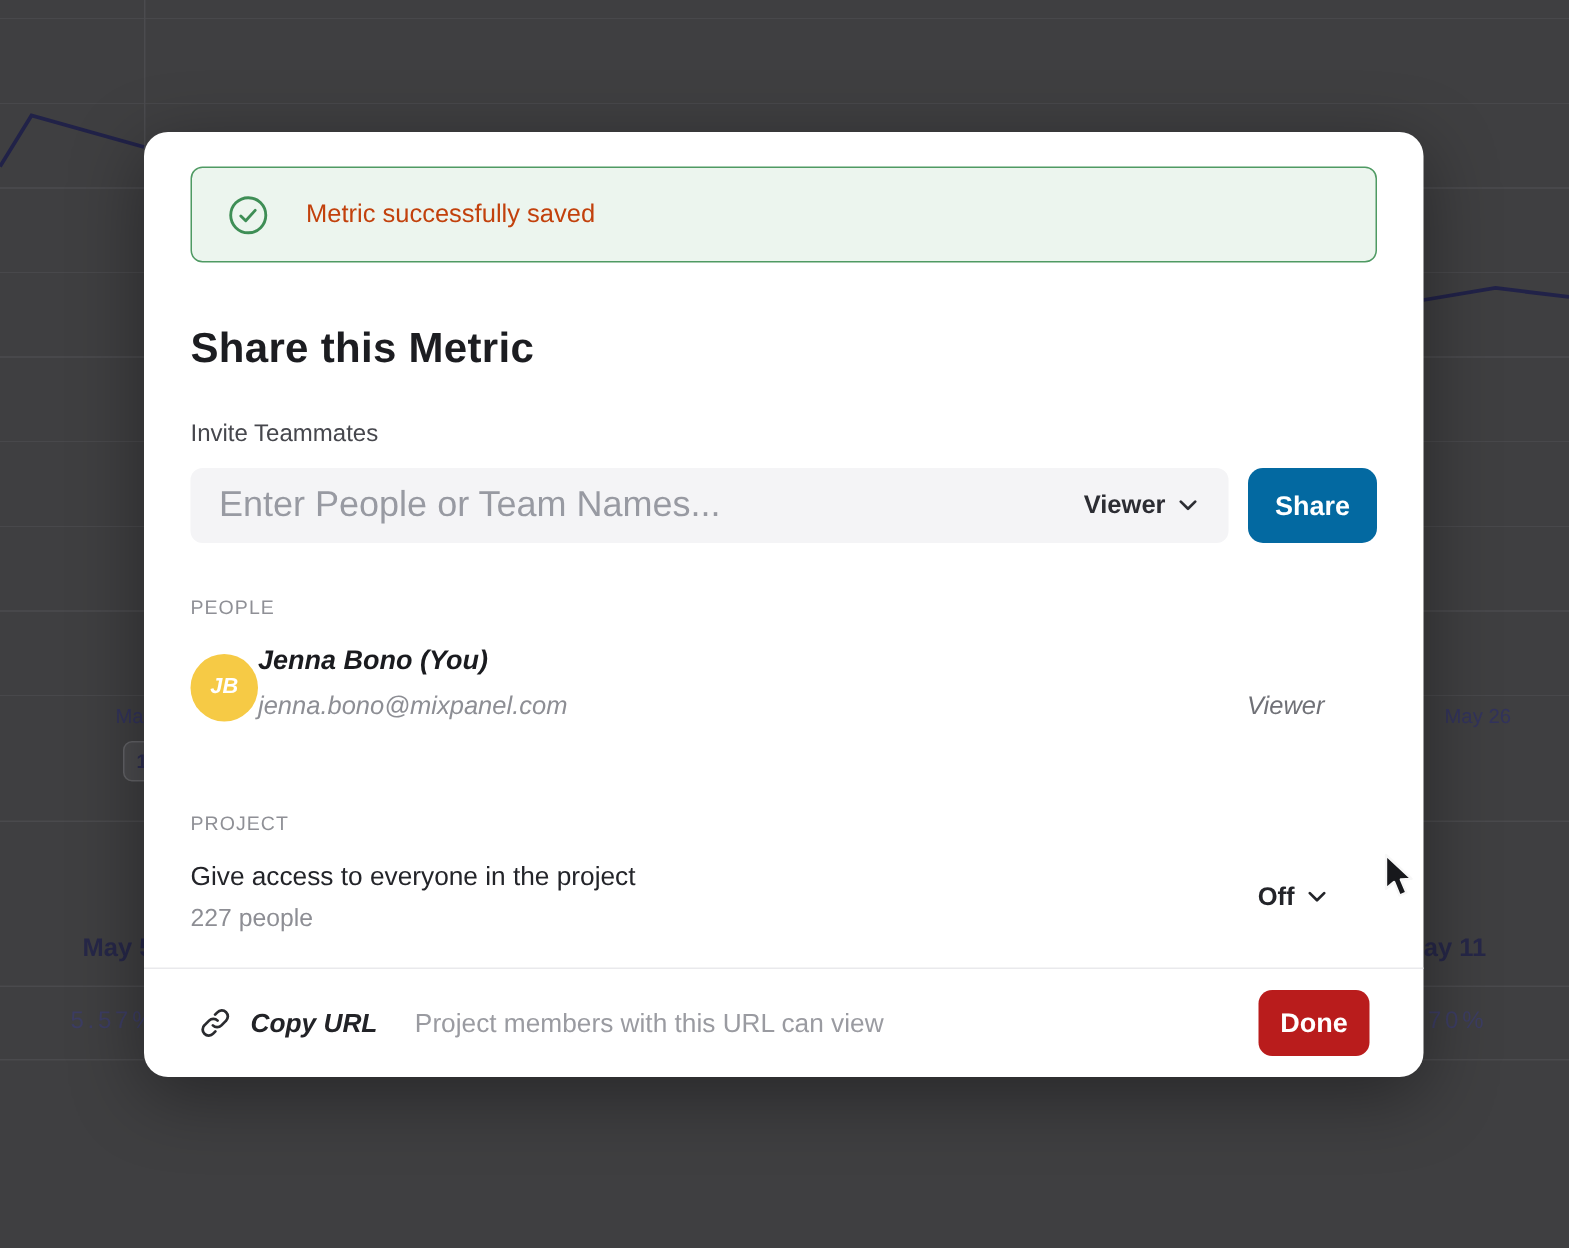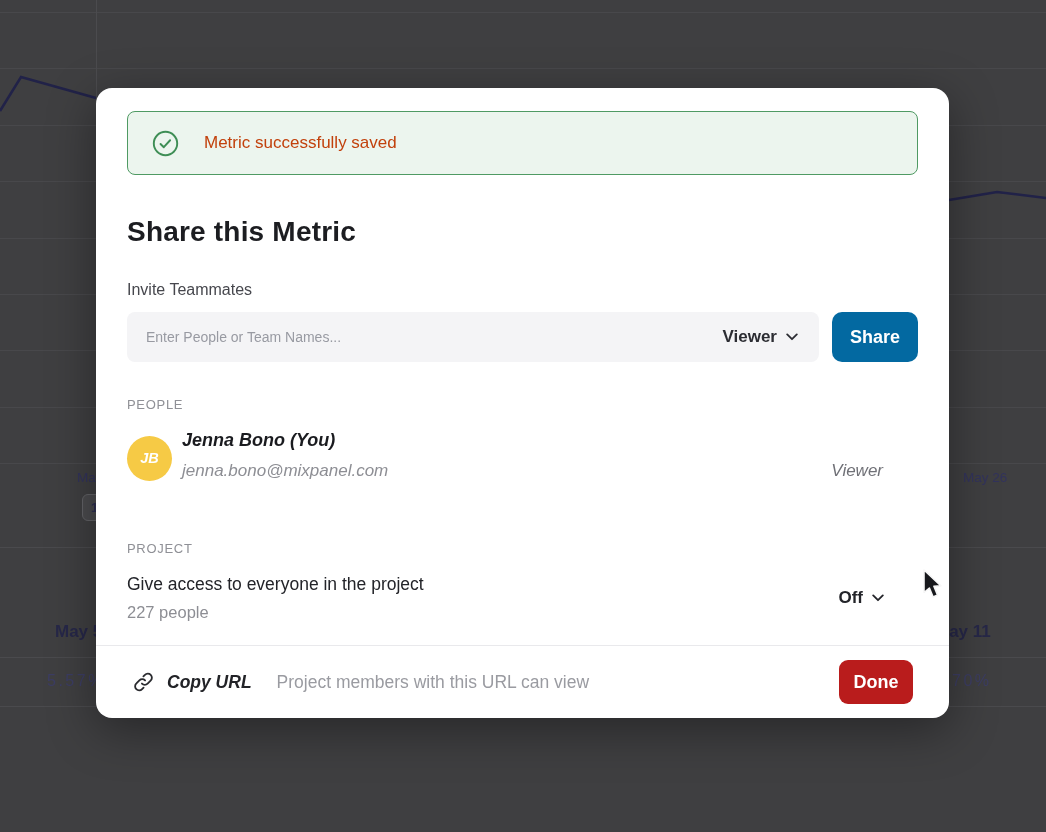--- a/index.html
+++ b/index.html
@@ -22,31 +22,31 @@
   
   .modal{position:absolute;left:96px;top:88px;width:853px;height:630px;background:#fff;
     border-radius:16px;box-shadow:0 12px 48px rgba(0,0,0,.38);}
   .banner{position:absolute;left:31px;right:31px;top:23px;height:64px;background:#ecf5ee;
     border:1.5px solid #4f9a63;border-radius:8px;display:flex;align-items:center;padding:0 24px;gap:25px;}
   .banner-text{font-size:17px;color:#c2410c;}
   .modal-title{position:absolute;left:31px;top:128px;font-size:28px;font-weight:700;color:#1c1d21;letter-spacing:.2px;}
   .invite-label{position:absolute;left:31px;top:193px;font-size:16px;color:#46474d;}
   .invite-row{position:absolute;left:31px;right:31px;top:224px;height:50px;display:flex;align-items:stretch;}
   .invite-field{flex:1;background:#f4f4f6;border-radius:8px;display:flex;align-items:center;padding:0 17px;}
-  .invite-field input{flex:1;border:none;outline:none;background:transparent;font-size:14px;color:#1d4ed8;min-width:0;}
+  .invite-field input{flex:1;border:none;outline:none;background:transparent;font-size:24px;color:#1d4ed8;min-width:0;}
   .invite-field input::placeholder{color:#989aa2;}
   .role-select{display:flex;align-items:center;gap:9px;font-size:17px;font-weight:600;color:#2c2d33;
     cursor:pointer;padding:6px 4px;white-space:nowrap;}
   .share-btn{width:86px;margin-left:13px;background:#0369a1;color:#fff;border:none;border-radius:10px;
     font-size:18px;font-weight:700;cursor:default;}
   .section-label{position:absolute;left:31px;font-size:13px;letter-spacing:.7px;color:#8f9096;}
   .people-row{position:absolute;left:31px;right:66px;top:342px;display:flex;align-items:flex-end;font-style:italic;}
   .avatar{width:45px;height:45px;border-radius:50%;background:#f6ca45;color:#fff;font-size:14.5px;
     font-weight:700;display:flex;align-items:center;justify-content:center;flex:none;}
-  .person-info{margin-left:10px;flex:1;}
+  .person-info{flex:1;}
   .person-name{font-size:18px;font-weight:700;color:#1a1b1f;line-height:1.2;}
   .person-email{font-size:17px;color:#8d8e94;margin-top:9px;}
   .person-role{font-size:17px;color:#707177;}
   .project-row{position:absolute;left:31px;right:50px;top:486px;display:flex;align-items:center;}
   .project-text{flex:1;}
   .project-title{font-size:17.5px;color:#232429;line-height:1.2;}
   .project-sub{font-size:16.5px;color:#8d8e94;margin-top:8px;}
   .off-select{display:flex;align-items:center;gap:9px;font-size:17px;font-weight:600;color:#232429;
     cursor:pointer;margin-right:15px;}
   .modal-footer{position:absolute;left:0;right:0;bottom:0;height:73px;border-top:1px solid #e9e9ec;

